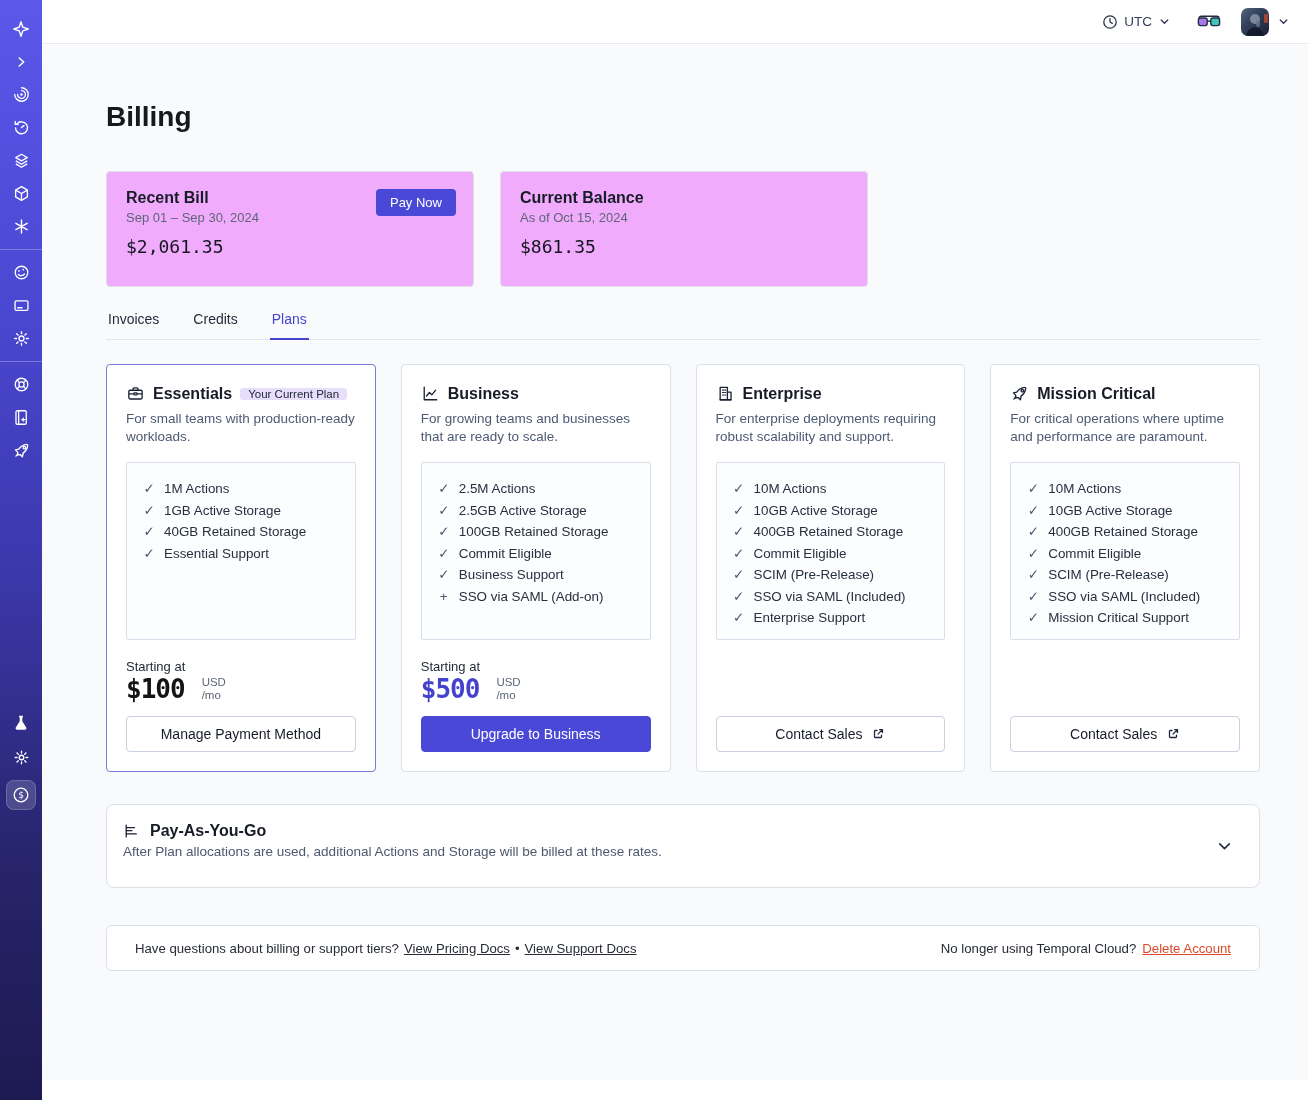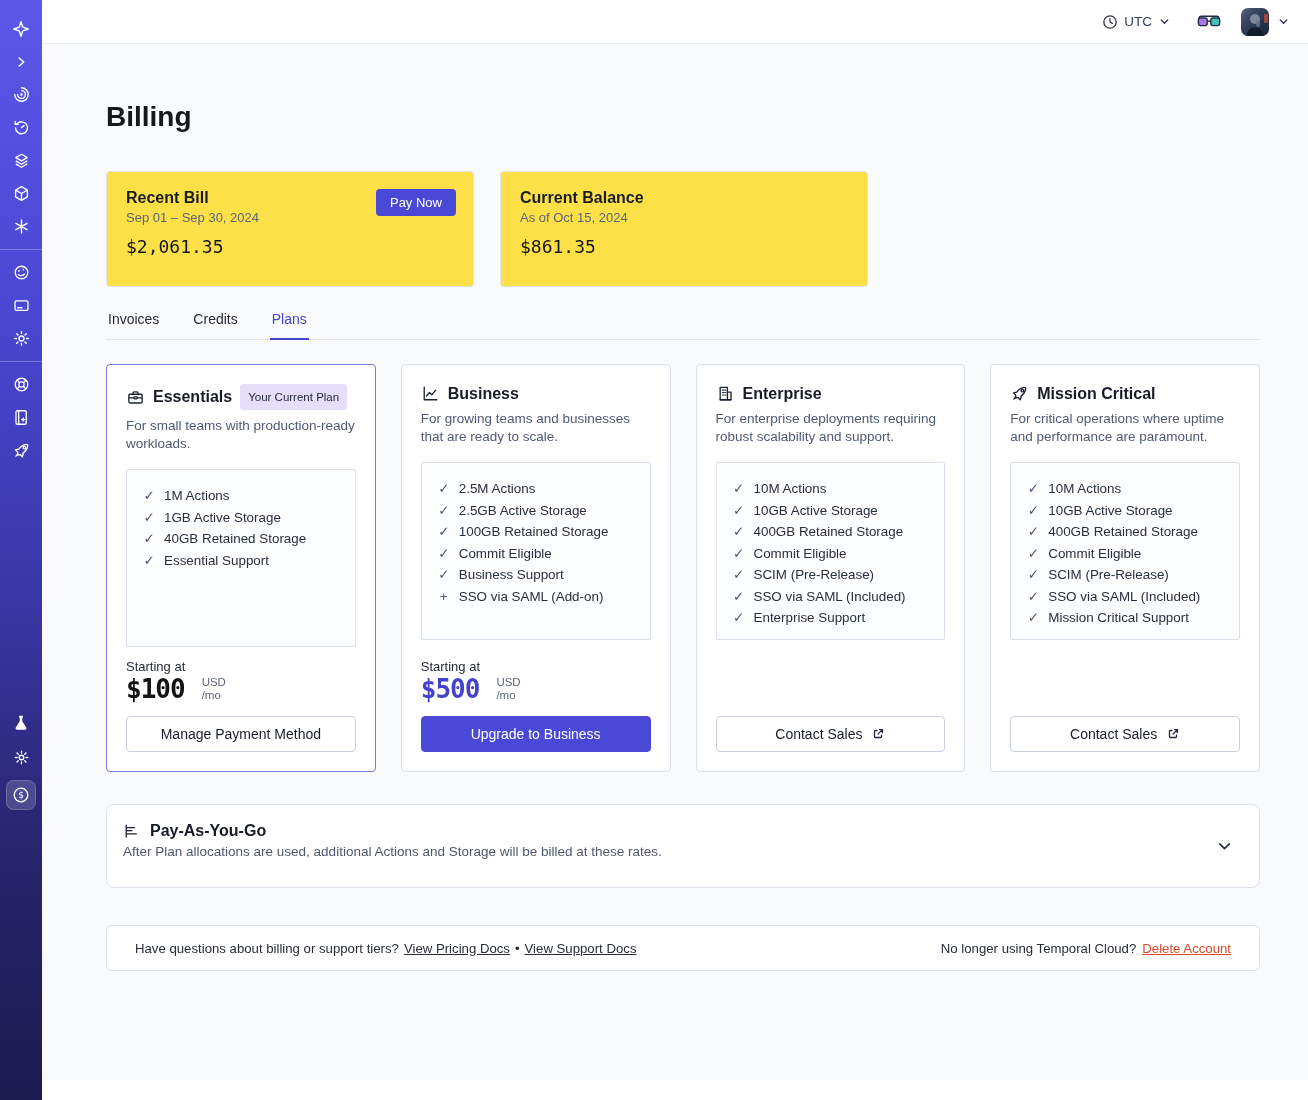--- a/index.html
+++ b/index.html
@@ -29,42 +29,42 @@
   .avatar svg{position:absolute;left:0;top:0;}
   .acct-chevron{margin-left:8px;cursor:pointer;display:flex;align-items:center;}
 
   
   .main{position:absolute;left:42px;top:45px;width:1266px;height:1035px;background:#f8fafc;
     box-sizing:border-box;padding:0 48px 0 64px;overflow:hidden;}
   h1.page-title{margin:52px 0 0;font-size:28px;line-height:40px;font-weight:600;color:#16181d;}
 
   
   .summary-row{display:flex;gap:26px;margin-top:34px;}
-  .sum-card{position:relative;width:368px;height:116px;box-sizing:border-box;background:#fde047;
+  .sum-card{position:relative;width:368px;height:116px;box-sizing:border-box;background:#f0abfc;
     border:1px solid #dce1ea;border-radius:4px;padding:17px 19px;}
   .sum-title{font-size:16px;font-weight:600;color:#181c26;}
   .sum-sub{font-size:13px;color:#5d6578;margin-top:3px;}
   .sum-amount{font-family:"DejaVu Sans Mono",monospace;font-size:18px;color:#13161f;margin-top:11px;}
   .pay-now{position:absolute;top:17px;right:17px;background:#4a48d6;color:#fff;border:none;border-radius:4px;
     font-family:"Liberation Sans",sans-serif;font-size:13px;font-weight:500;padding:6px 14px;cursor:pointer;}
 
   
   .tabs{display:flex;gap:30px;margin-top:24px;border-bottom:1px solid #e1e6ee;}
   .tab{font-size:14px;font-weight:500;color:#262c3a;padding:0 2px 11px;cursor:pointer;border-bottom:2px solid transparent;margin-bottom:-1px;}
   .tab.active{color:#4643cf;border-bottom-color:#4643cf;}
 
   
   .plans-row{display:flex;gap:25px;margin-top:24px;align-items:stretch;}
   .plan-card{width:270px;min-height:404px;box-sizing:border-box;background:#fff;border:1px solid #dadfe9;
     border-radius:4px;padding:19px;display:flex;flex-direction:column;}
   .plan-card.current{border-color:#7b79d8;min-height:408px;}
   .plan-head{display:flex;align-items:center;gap:8px;}
   .plan-head svg{flex:none;}
   .plan-name{margin:0;font-size:16px;font-weight:600;color:#171b27;white-space:nowrap;}
-  .badge{font-size:11.5px;font-weight:500;color:#23283a;background:#e7defb;border-radius:3px;padding:7px 8px;white-space:nowrap;}
+  .badge{font-size:11.5px;font-weight:500;color:#23283a;background:#e7defb;border-radius:3px;padding:0 8px;white-space:nowrap;}
   .plan-desc{margin:7px 0 0;font-size:13.5px;line-height:1.35;color:#4d5a73;}
   .feature-box{margin-top:16px;height:178px;box-sizing:border-box;background:#fcfdff;border:1px solid #d8deea;
     border-radius:2px;padding:15px 8px 8px 16px;}
   .feat{display:flex;gap:9px;font-size:13.4px;line-height:21.5px;color:#27303f;}
   .feat .mark{color:#4a576e;width:12px;flex:none;text-align:center;}
   .plan-bottom{margin-top:auto;}
   .starting{font-size:13px;color:#252b3a;}
   .price-row{display:flex;align-items:flex-start;gap:17px;margin-top:1px;margin-bottom:13px;}
   .amount{font-family:"DejaVu Sans Mono",monospace;font-size:26px;line-height:28px;letter-spacing:-1px;font-weight:bold;color:#141414;}
   .amount.indigo{color:#4442cd;}

